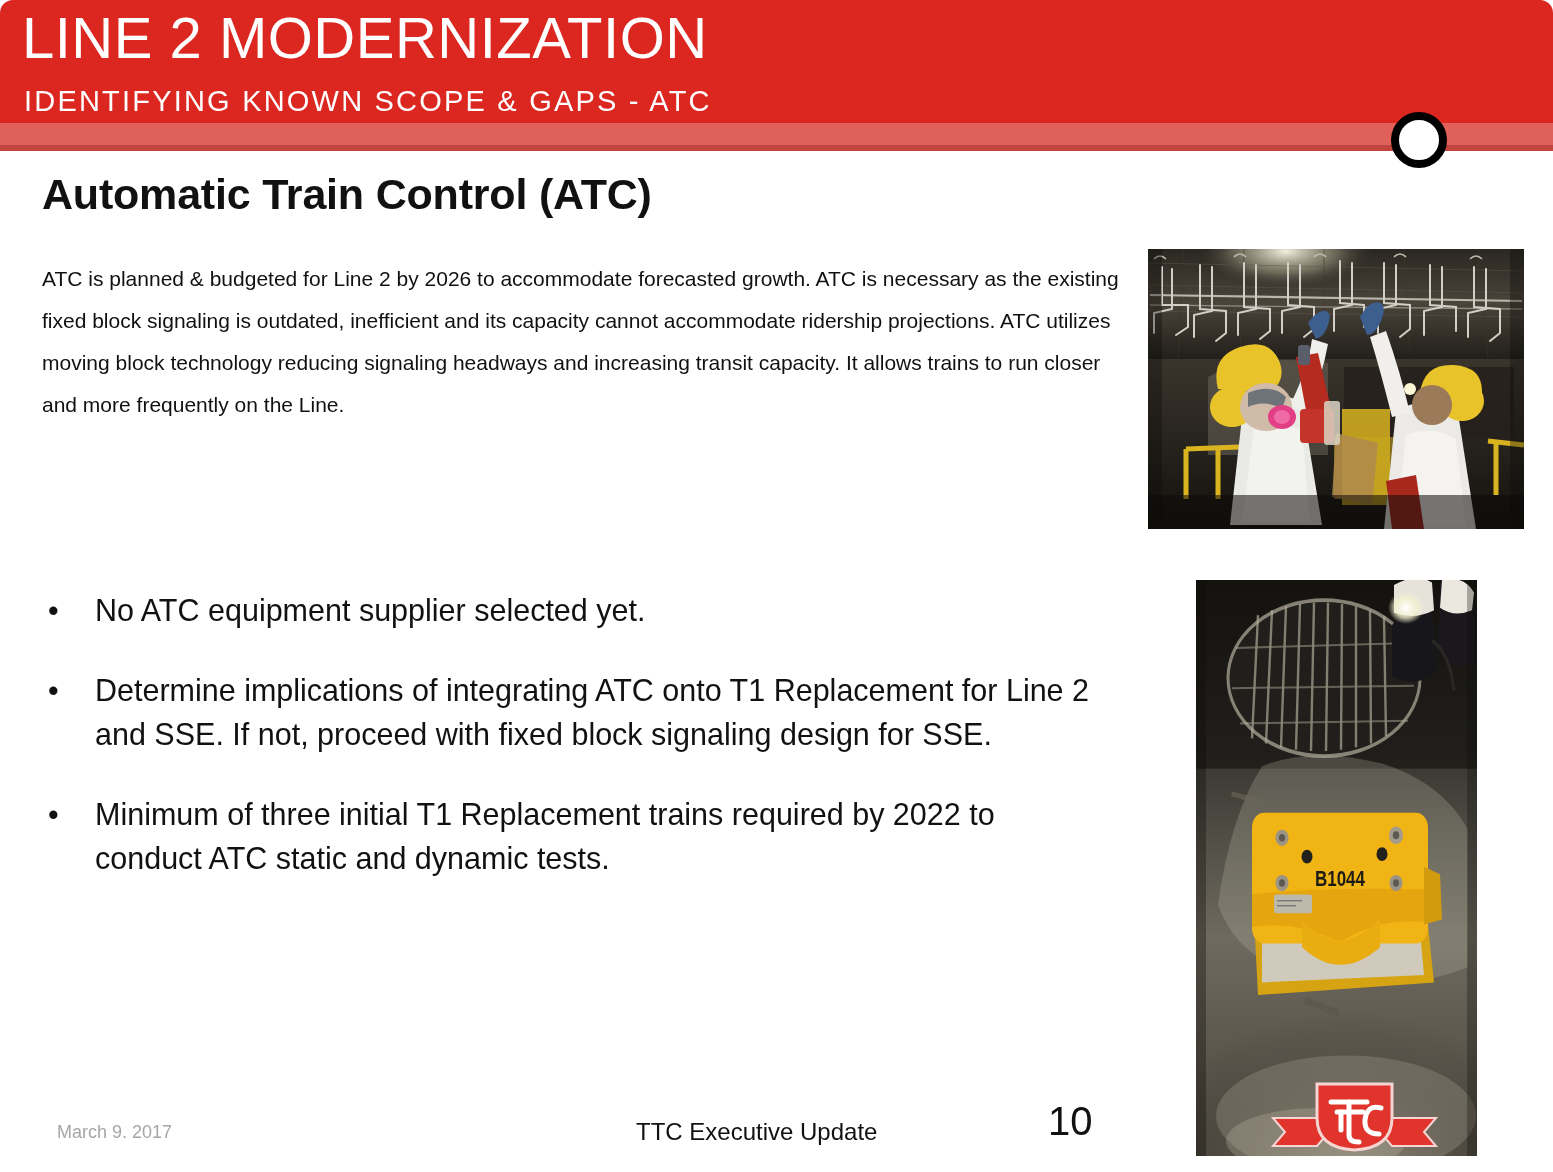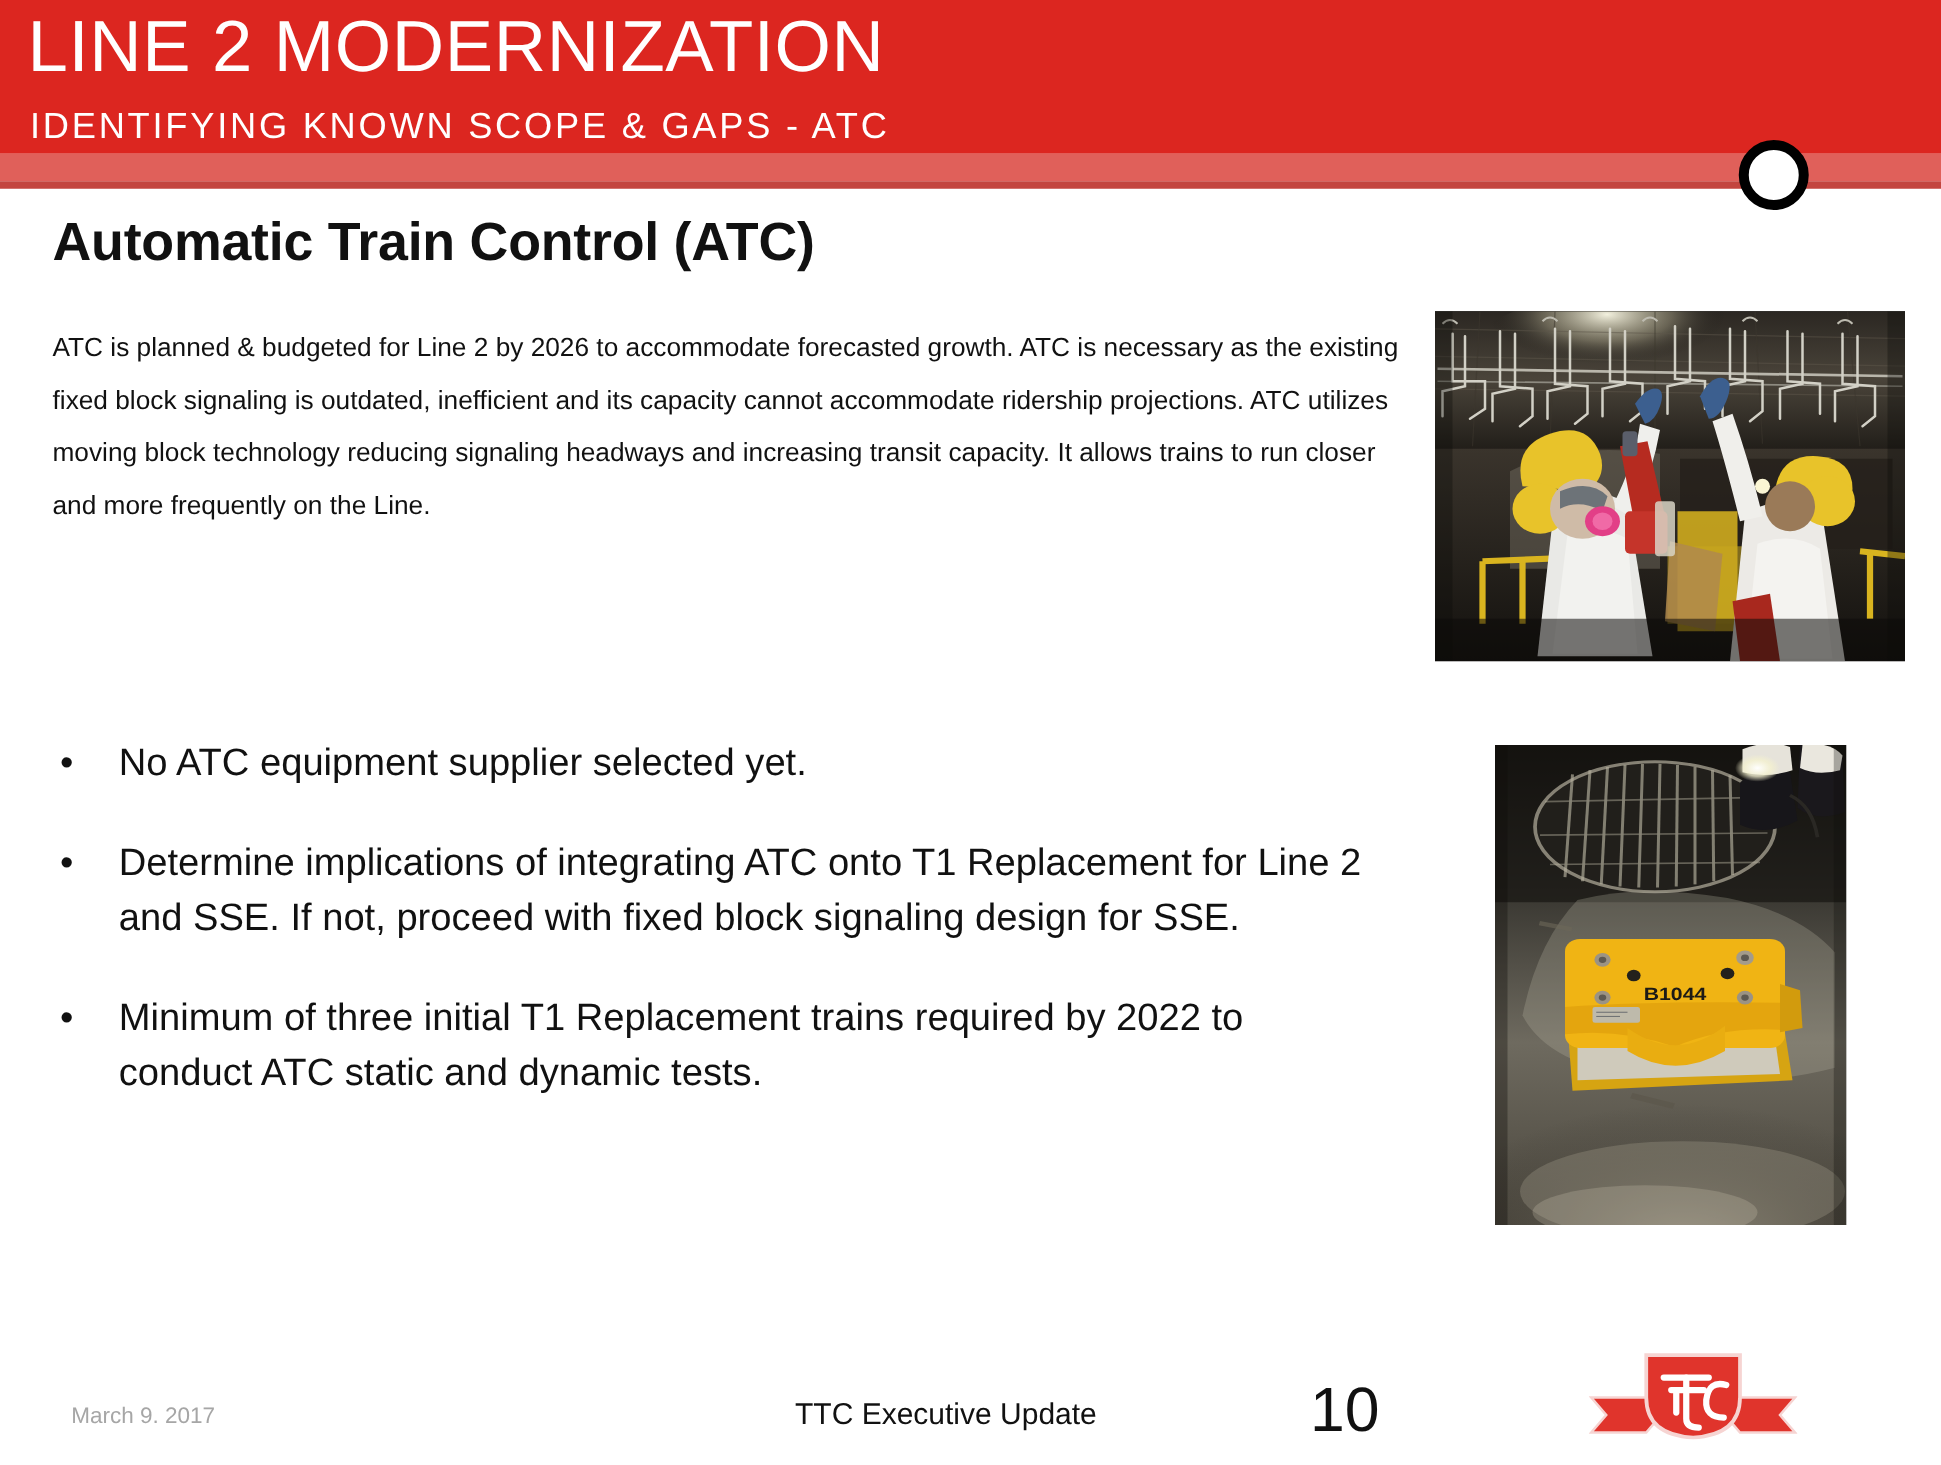--- a/index.html
+++ b/index.html
@@ -9,20 +9,21 @@
   }
   body {
     font-family: "Liberation Sans", sans-serif;
   }
   #slide {
     position: relative;
     width: 1553px;
     height: 1172px;
     background: #ffffff;
     overflow: hidden;
+    border-radius: 13px;
   }
 
   
   #header-band {
     position: absolute;
     left: 0; top: 0;
     width: 1553px;
     height: 123px;
     background: #DC2620;
   }
@@ -117,24 +118,23 @@
   #photo-tunnel-workers {
     position: absolute;
     left: 1148px; top: 249px;
     width: 376px; height: 280px;
     overflow: hidden;
     background: #151310;
   }
   #photo-signal-beacon {
     position: absolute;
     left: 1196px; top: 580px;
-    width: 281px; height: 384px;
+    width: 281px; height: 576px;
     overflow: hidden;
     background: #0d0c0a;
-    margin-top: 16px;
   }
   .photo-svg { display:block; width:100%; height:100%; }
 
   
   #footer-date {
     position: absolute;
     left: 57px; top: 1122px;
     font-size: 18px;
     color: #A6A6A6;
     white-space: nowrap;
@@ -142,21 +142,21 @@
   #footer-center {
     position: absolute;
     left: 636px; top: 1118px;
     font-size: 24px;
     color: #111111;
     white-space: nowrap;
   }
   #page-number {
     position: absolute;
     left: 1048px; top: 1099px;
-    font-size: 50px;
+    font-size: 40px;
     color: #111111;
     white-space: nowrap;
   }
   #ttc-logo {
     position: absolute;
     left: 1271px; top: 1072px;
     width: 167px; height: 80px;
   }
 </style>
 </head>

